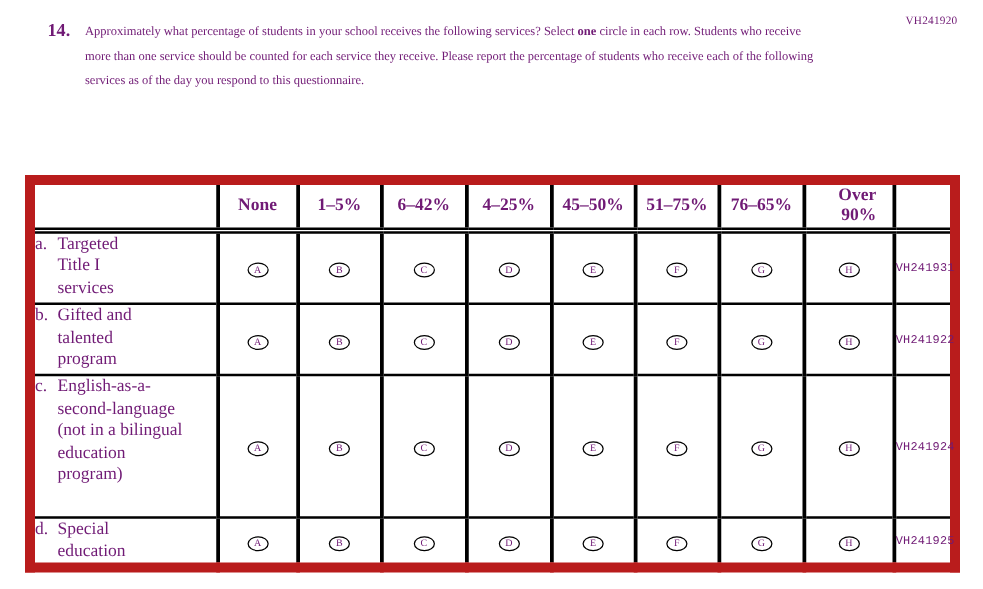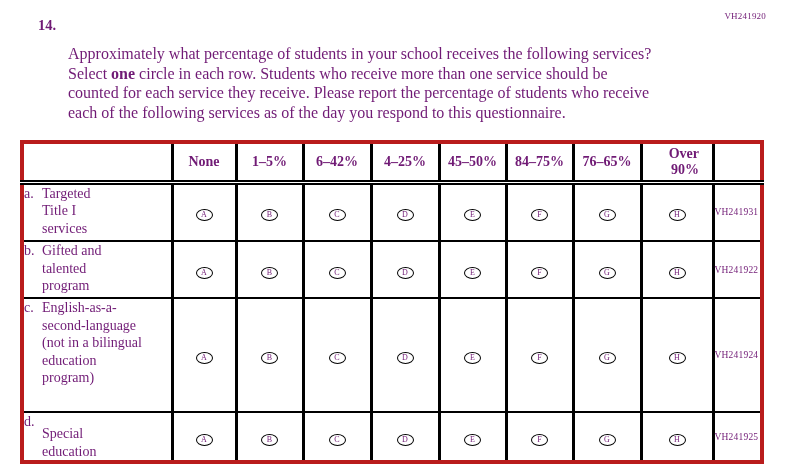--- a/index.html
+++ b/index.html
@@ -28,34 +28,33 @@
   }
   .qnum {
     font-weight: bold;
     font-size: 14.5px;
     width: 30px;
     flex: none;
     line-height: 19.5px;
   }
   .qtext {
     width: 584px;
-    font-size: 16px;
+    font-size: 10px;
     line-height: 19.5px;
-    margin-top: 28px;
   }
   .qtext b { font-weight: bold; }
 
   table.grid {
     position: absolute;
     top: 140px;
     left: 20px;
     width: 629px;
     border-collapse: collapse;
     table-layout: fixed;
-    border: 4px solid #b91c1c;
+    border: 8px solid #b91c1c;
   }
   table.grid th,
   table.grid td {
     border-left: 3px solid #000;
     border-right: 3px solid #000;
     border-top: 2px solid #000;
     border-bottom: 2px solid #000;
     padding: 0;
   }
   table.grid th {
@@ -78,21 +77,21 @@
     padding: 2px 2px 0 8px;
     font-size: 14px;
     line-height: 17.5px;
   }
   .lbl-wrap { display: flex; }
   .prefix { width: 18px; flex: none; }
   .lbl { flex: 1; }
   .lbl-a .lbl { max-width: 62px; }
   .lbl-b .lbl { max-width: 72px; }
   .lbl-c .lbl { max-width: 106px; }
-  .lbl-d .lbl { max-width: 64px; margin-top: 12px; }
+  .lbl-d .lbl { max-width: 64px; }
 
   td.opt {
     text-align: center;
     vertical-align: middle;
   }
   .circle {
     display: inline-flex;
     align-items: center;
     justify-content: center;
     width: 17px;
@@ -104,20 +103,21 @@
     font-family: "Liberation Serif", serif;
     cursor: pointer;
     background: #fff;
   }
   td.code-cell {
     font-size: 9.5px;
     text-align: left;
     vertical-align: middle;
     padding: 0 1px;
     letter-spacing: 0.2px;
+    font-family: Liberation Mono, monospace;
   }
   tr.row-a { height: 59px; }
   tr.row-b { height: 57px; }
   tr.row-c { height: 114px; }
   tr.row-d { height: 37px; }
 </style>
 </head>
 <body>
 
 <div class="page">
@@ -143,21 +143,21 @@
         <col style="width:49px">
     </colgroup>
     <thead>
       <tr>
         <th></th>
         <th>None</th>
         <th>1–5%</th>
         <th>6–42%</th>
         <th>4–25%</th>
         <th>45–50%</th>
-        <th>84–75%</th>
+        <th>51–75%</th>
         <th>76–65%</th>
         <th>
             <span class="hdr-2line">Over 90%</span>
           </th>
         <th></th>
       </tr>
     </thead>
     <tbody>
       <tr class="row-a">
         <td class="lbl-cell lbl-a">

